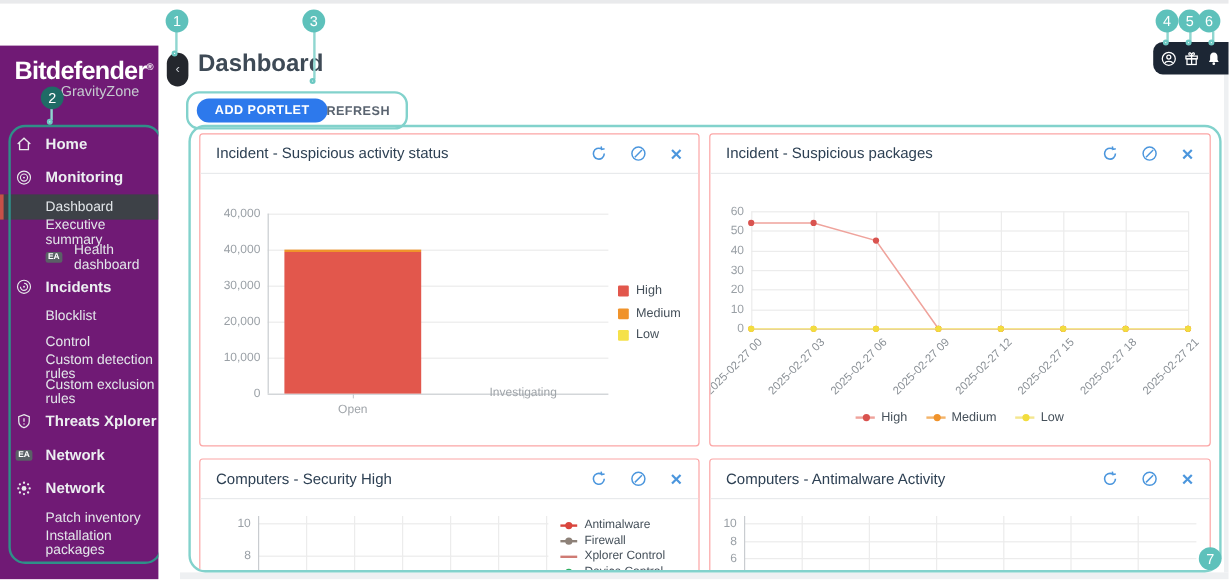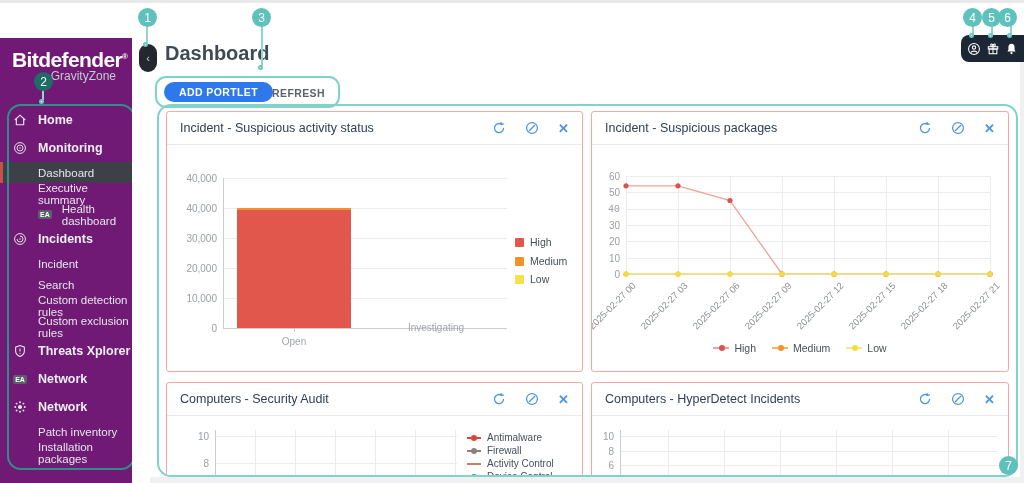--- a/index.html
+++ b/index.html
@@ -112,24 +112,24 @@
           <span class="nav-ic">
             <svg width="14" height="14" viewBox="0 0 16 16" fill="none" stroke="#e8eaec" stroke-width="1.1">
               <circle cx="8" cy="8" r="6.2"></circle>
               <path d="M8 4.6 A3.4 3.4 0 1 1 4.6 8"></path>
               <circle cx="8" cy="8" r="0.9" fill="#e8eaec" stroke="none"></circle>
             </svg>
           </span>
           <span>Incidents</span>
         </div>
         <div class="nav-row sub">
-          <span>Incident</span>
-        </div>
-        <div class="nav-row sub">
-          <span>Search</span>
+          <span>Blocklist</span>
+        </div>
+        <div class="nav-row sub">
+          <span>Control</span>
         </div>
         <div class="nav-row sub">
           <span>Custom detection rules</span>
         </div>
         <div class="nav-row sub">
           <span>Custom exclusion rules</span>
         </div>
         <div class="nav-row">
           <span class="nav-ic">
             <svg width="14" height="14" viewBox="0 0 16 16" fill="none" stroke="#e8eaec" stroke-width="1.2">
@@ -281,21 +281,21 @@
       <div class="chart">
           <div class="ax" style="left: 34px; top: 128px; width: 364px; height: 1px;"></div>
           <div class="ylab" style="left: 6px; top: 123px; width: 22px;">0</div>
           <div class="gl" style="left: 34px; top: 111.667px; width: 364px; height: 1px;"></div>
           <div class="ylab" style="left: 6px; top: 106.667px; width: 22px;">10</div>
           <div class="gl" style="left: 34px; top: 95.3333px; width: 364px; height: 1px;"></div>
           <div class="ylab" style="left: 6px; top: 90.3333px; width: 22px;">20</div>
           <div class="gl" style="left: 34px; top: 79px; width: 364px; height: 1px;"></div>
           <div class="ylab" style="left: 6px; top: 74px; width: 22px;">30</div>
           <div class="gl" style="left: 34px; top: 62.6667px; width: 364px; height: 1px;"></div>
-          <div class="ylab" style="left: 6px; top: 57.6667px; width: 22px; font-family: Liberation Mono, monospace;">40</div>
+          <div class="ylab" style="left: 6px; top: 57.6667px; width: 22px;">40</div>
           <div class="gl" style="left: 34px; top: 46.3333px; width: 364px; height: 1px;"></div>
           <div class="ylab" style="left: 6px; top: 41.3333px; width: 22px;">50</div>
           <div class="gl" style="left: 34px; top: 30px; width: 364px; height: 1px;"></div>
           <div class="ylab" style="left: 6px; top: 25px; width: 22px;">60</div>
           <div class="vgl" style="left: 34px; top: 30px; height: 98px;"></div>
           <div class="rlab" style="left: -52px; top: 134px; width: 90px;">2025-02-27 00</div>
           <div class="vgl" style="left: 86px; top: 30px; height: 98px;"></div>
           <div class="rlab" style="left: 0px; top: 134px; width: 90px;">2025-02-27 03</div>
           <div class="vgl" style="left: 138px; top: 30px; height: 98px;"></div>
           <div class="rlab" style="left: 52px; top: 134px; width: 90px;">2025-02-27 06</div>
@@ -356,21 +356,21 @@
                 <div class="leg-dot" style="background: rgb(242, 221, 62);"></div>
               </div>
               <div>Low</div>
             </div>
           </div>
         </div>
     </div>
 
     <div class="card c3">
       <div class="card-head">
-        <div class="card-title">Computers - Security Audit</div>
+        <div class="card-title">Computers - Security High</div>
         <div class="card-acts">
           <span>
               <svg width="14" height="14" viewBox="0 0 16 16" fill="none" stroke="#4b96dd" stroke-width="1.5">
                 <path d="M13.2 8 A5.2 5.2 0 1 1 10.5 3.5"></path>
                 <path d="M10.2 1.2 L10.8 4 L13.5 3.4" fill="none"></path>
               </svg>
             </span>
           <span>
               <svg width="14" height="14" viewBox="0 0 16 16" fill="none" stroke="#4b96dd" stroke-width="1.4">
                 <circle cx="8" cy="8" r="6.2"></circle>
@@ -399,34 +399,34 @@
             <div style="font-size: 10px;">Antimalware</div>
           </div>
           <div class="leg-row" style="left: 300px; top: 28px;">
             <div class="leg-ln" style="background: rgb(141, 129, 120); width: 14px;">
               <div class="leg-dot" style="background: rgb(141, 129, 120); left: 4px;"></div>
             </div>
             <div style="font-size: 10px;">Firewall</div>
           </div>
           <div class="leg-row" style="left: 300px; top: 41px;">
             <div class="leg-ln" style="background: rgb(207, 123, 116); width: 14px;"></div>
-            <div style="font-size: 10px;">Activity Control</div>
+            <div style="font-size: 10px;">Xplorer Control</div>
           </div>
           <div class="leg-row" style="left: 300px; top: 54px;">
             <div class="leg-ln" style="background: rgb(46, 175, 95); width: 14px;">
               <div class="leg-dot" style="background: rgb(46, 175, 95); left: 4px;"></div>
             </div>
             <div style="font-size: 10px;">Device Control</div>
           </div>
         </div>
     </div>
 
     <div class="card c4">
       <div class="card-head">
-        <div class="card-title">Computers - HyperDetect Incidents</div>
+        <div class="card-title">Computers - Antimalware Activity</div>
         <div class="card-acts">
           <span>
               <svg width="14" height="14" viewBox="0 0 16 16" fill="none" stroke="#4b96dd" stroke-width="1.5">
                 <path d="M13.2 8 A5.2 5.2 0 1 1 10.5 3.5"></path>
                 <path d="M10.2 1.2 L10.8 4 L13.5 3.4" fill="none"></path>
               </svg>
             </span>
           <span>
               <svg width="14" height="14" viewBox="0 0 16 16" fill="none" stroke="#4b96dd" stroke-width="1.4">
                 <circle cx="8" cy="8" r="6.2"></circle>

